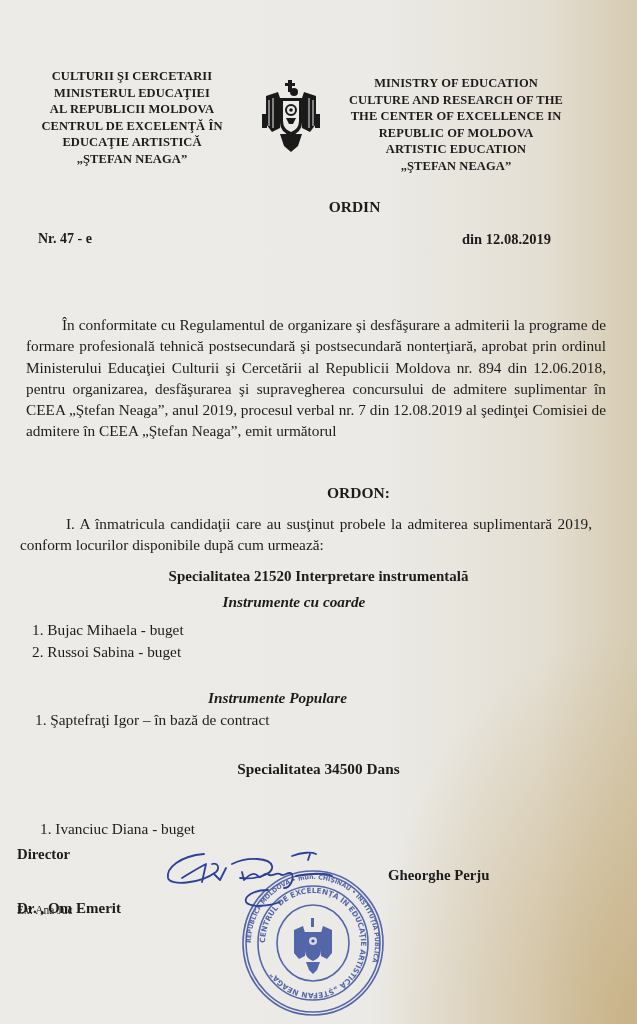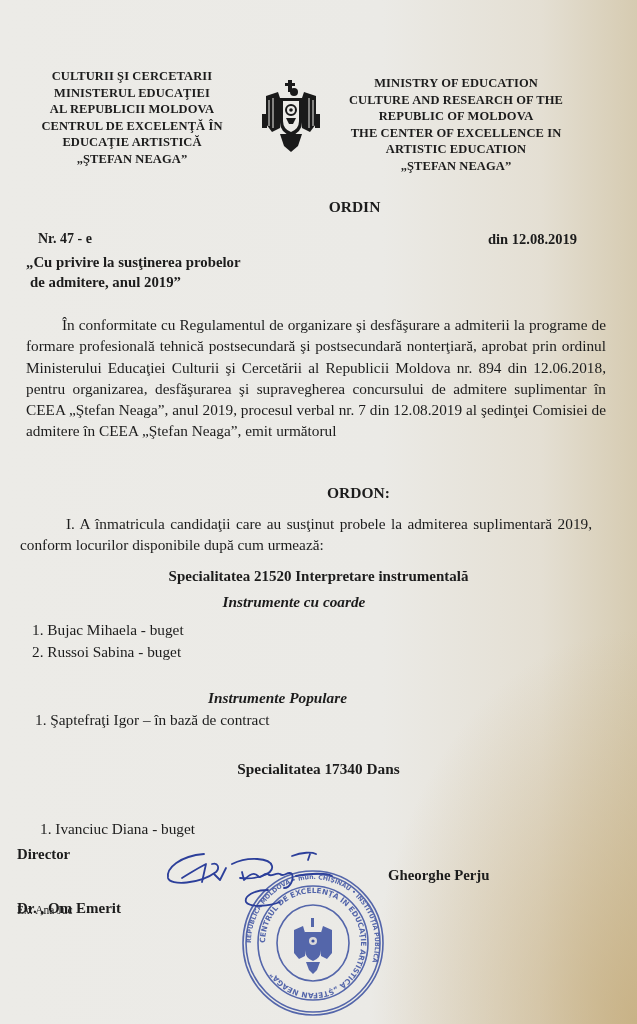--- a/index.html
+++ b/index.html
@@ -62,51 +62,47 @@
         <line x1="15" y1="22" x2="15" y2="52"></line>
         <line x1="51" y1="22" x2="51" y2="52"></line>
         <line x1="55" y1="24" x2="55" y2="50"></line>
       </g>
     </svg>
   </div>
 
   <div class="abs hdr" style="left:336px; top:75px; width:240px;">
     <div>MINISTRY OF EDUCATION</div>
     <div>CULTURE AND RESEARCH OF THE</div>
+    <div>THE CENTER OF EXCELLENCE IN</div>
     <div>REPUBLIC OF MOLDOVA</div>
-    <div>THE CENTER OF EXCELLENCE IN</div>
     <div>ARTISTIC EDUCATION</div>
     <div>„ŞTEFAN NEAGA”</div>
   </div>
 
   <div class="abs bold center" style="left:0; width:637px; top:198px; font-size:15.5px;padding-left:36px;">ORDIN</div>
 
   <div class="abs bold" style="left:38px; top:231px; font-size:14px; white-space:nowrap;">Nr.  47  - e</div>
-  <div class="abs bold" style="left:488px; top:231px; font-size:14.5px; white-space:nowrap;">din  12.08.2019</div>
+  <div class="abs bold" style="left:462px; top:231px; font-size:14.5px; white-space:nowrap;">din  12.08.2019</div>
 
-  <div class="abs bold" style="left:26px; top:252px; font-size:14.8px; line-height:20px;">
-    <div style="white-space:nowrap;">„Cu privire la susţinerea probelor</div>
-    <div style="white-space:nowrap; padding-left:4px;">de admitere, anul 2019”</div>
-  </div>
 
   <div class="abs body-text" style="left:26px; top:314px; width:580px; text-indent:36px;">În conformitate cu  Regulamentul de organizare şi desfăşurare  a admiterii la programe de formare profesională tehnică postsecundară şi postsecundară nonterţiară, aprobat prin ordinul Ministerului Educaţiei  Culturii şi Cercetării al Republicii Moldova   nr. 894 din 12.06.2018,  pentru organizarea, desfăşurarea şi supravegherea concursului de admitere suplimentar în CEEA „Ştefan Neaga”, anul 2019,  procesul verbal nr. 7 din 12.08.2019   al şedinţei Comisiei de admitere în CEEA „Ştefan Neaga”, emit următorul</div>
 
   <div class="abs bold center" style="left:0; width:637px; top:484px; font-size:15.5px;padding-left:40px;">ORDON:</div>
 
   <div class="abs body-text" style="left:20px; top:513px; width:572px; text-indent:46px;">I. A înmatricula  candidaţii care au susţinut probele la  admiterea suplimentară 2019, conform locurilor disponibile  după cum urmează:</div>
 
   <div class="abs bold center" style="left:0; width:637px; top:568px; font-size:15px;">Specialitatea 21520   Interpretare instrumentală</div>
   <div class="abs ital center" style="left:0; width:588px; top:593px; font-size:15.3px;">Instrumente cu coarde</div>
   <div class="abs line" style="left:32px; top:621px;">1. Bujac Mihaela - buget</div>
   <div class="abs line" style="left:32px; top:643px;">2. Russoi Sabina - buget</div>
 
   <div class="abs ital center" style="left:0; width:555px; top:689px; font-size:15.3px;">Instrumente Populare</div>
   <div class="abs line" style="left:35px; top:711px;">1.  Şaptefraţi Igor – în bază de contract</div>
 
-  <div class="abs bold center" style="left:0; width:637px; top:760px; font-size:15.3px;">Specialitatea 17340  Dans</div>
+  <div class="abs bold center" style="left:0; width:637px; top:760px; font-size:15.3px;">Specialitatea 34500  Dans</div>
   <div class="abs line" style="left:40px; top:784px;margin-top:36px;">1.  Ivanciuc Diana - buget</div>
 
   <div class="abs bold" style="left:17px; top:846px; font-size:14.8px;">Director</div>
   <div class="abs bold" style="left:17px; top:900px; font-size:15px; white-space:nowrap;">Dr. , Om Emerit</div>
   <div class="abs" style="left:17px; top:904px; font-size:11.5px; white-space:nowrap;">Ex: Ana Juc</div>
   <div class="abs bold" style="left:388px; top:867px; font-size:14.8px; white-space:nowrap;">Gheorghe Perju</div>
 
   <div class="abs" style="left:240px; top:868px; width:146px; height:150px;">
     <svg width="146" height="150" viewBox="0 0 146 150">
       <defs>

